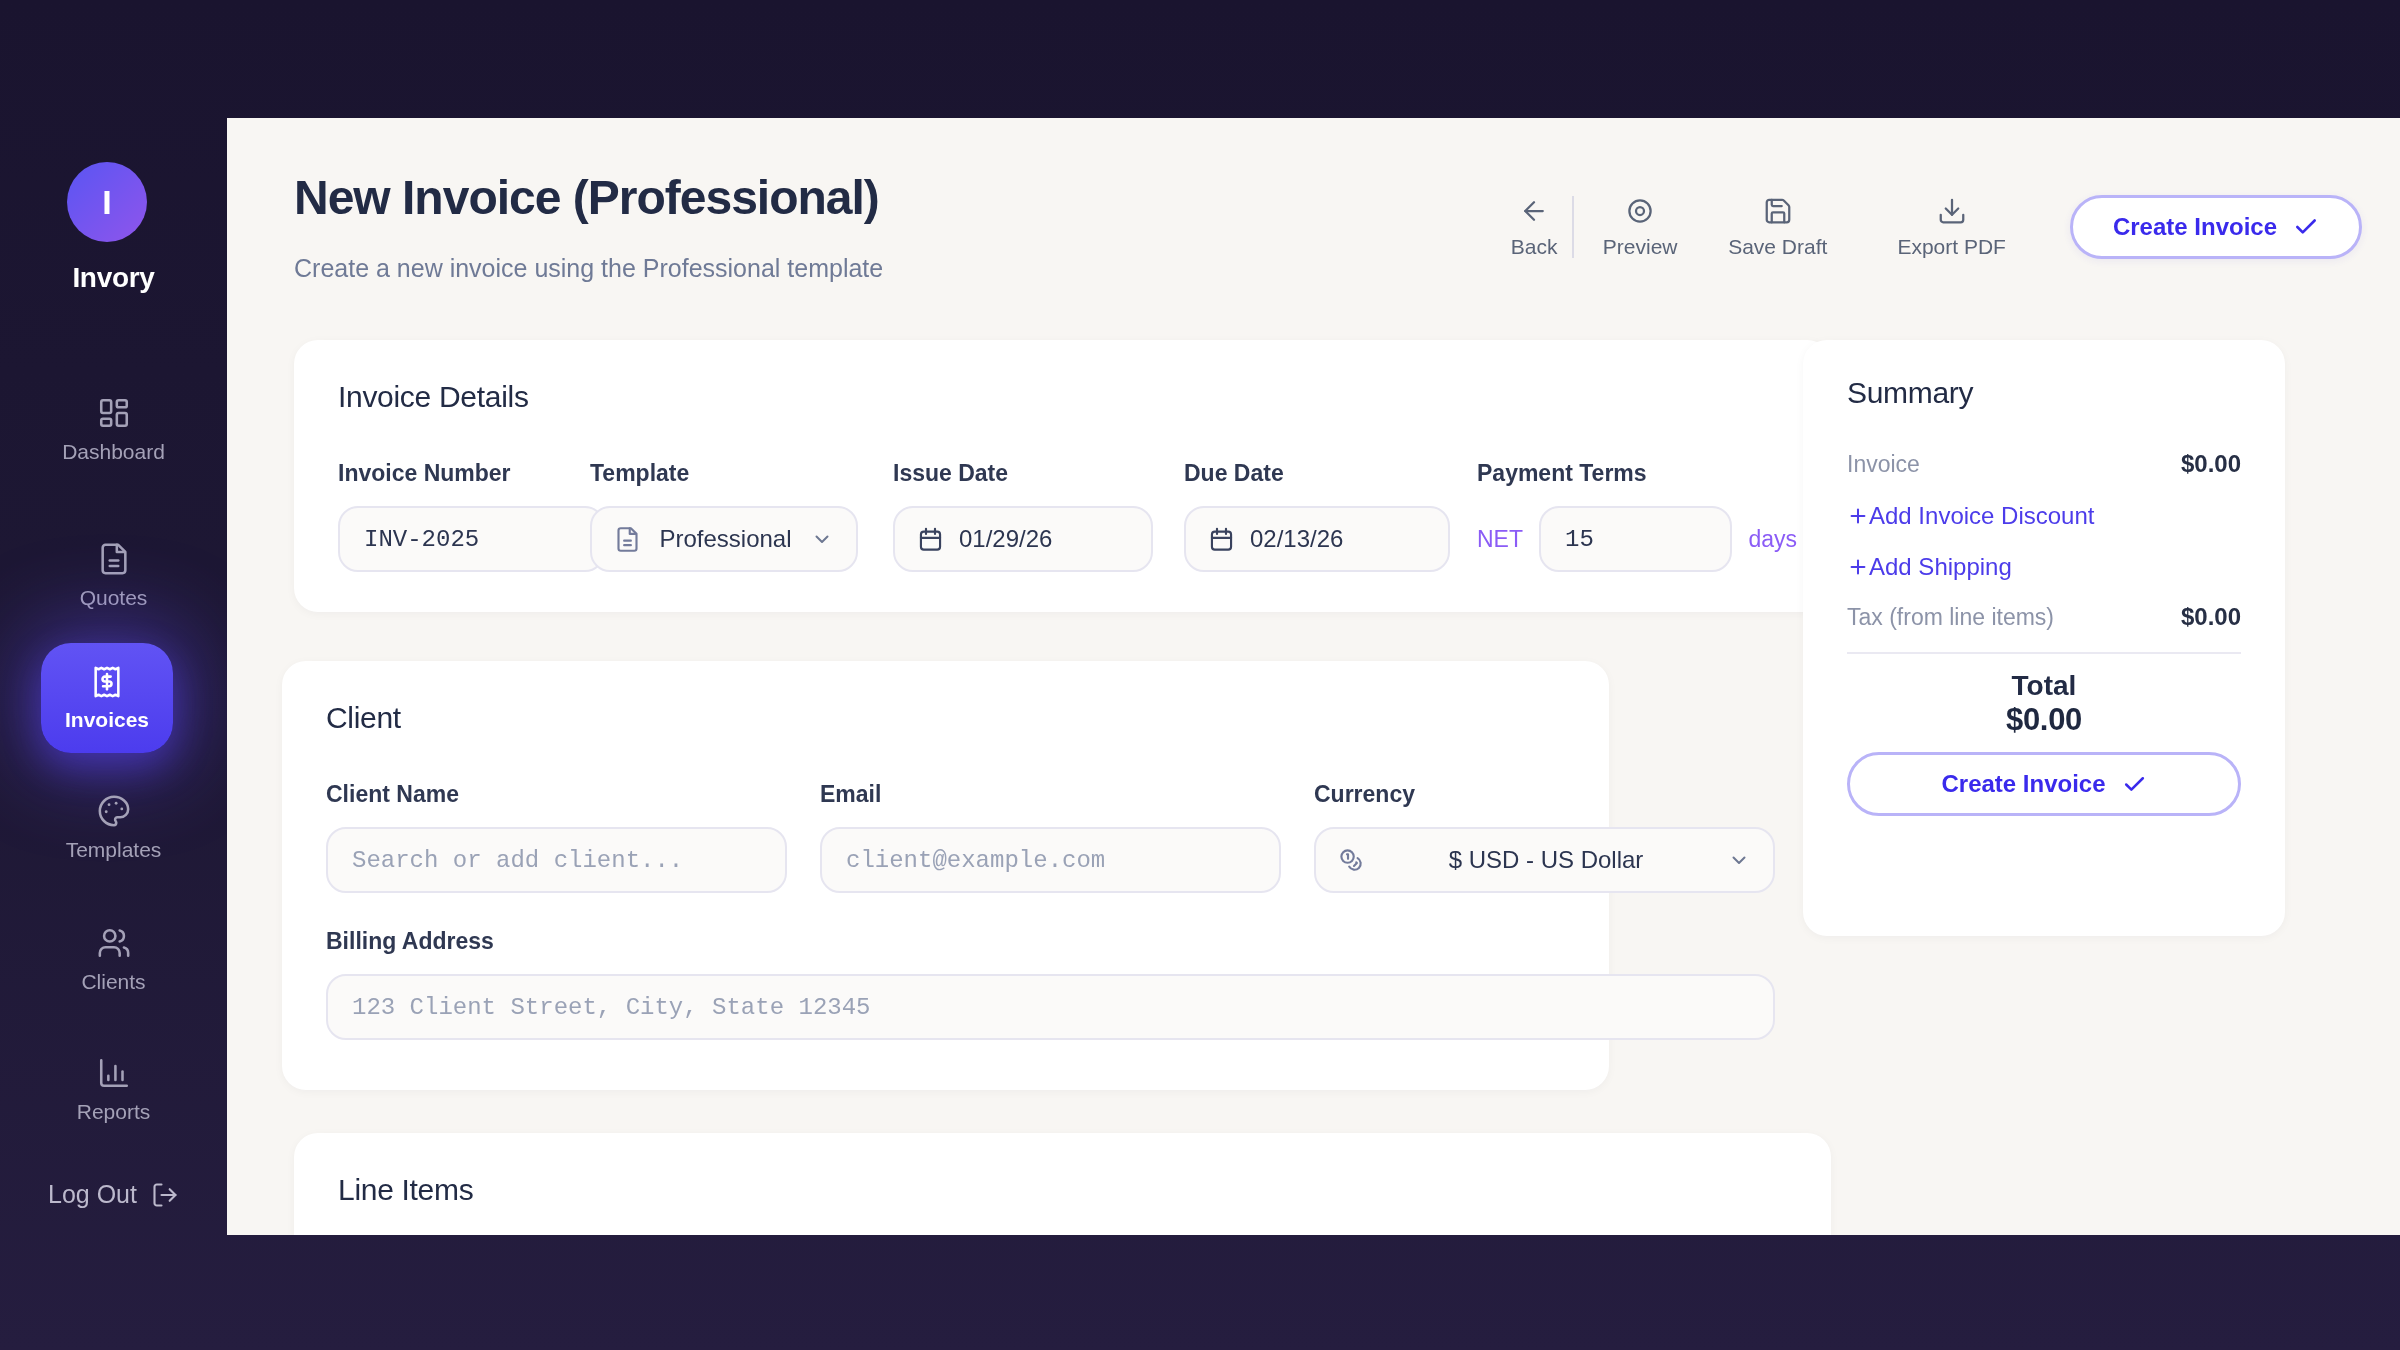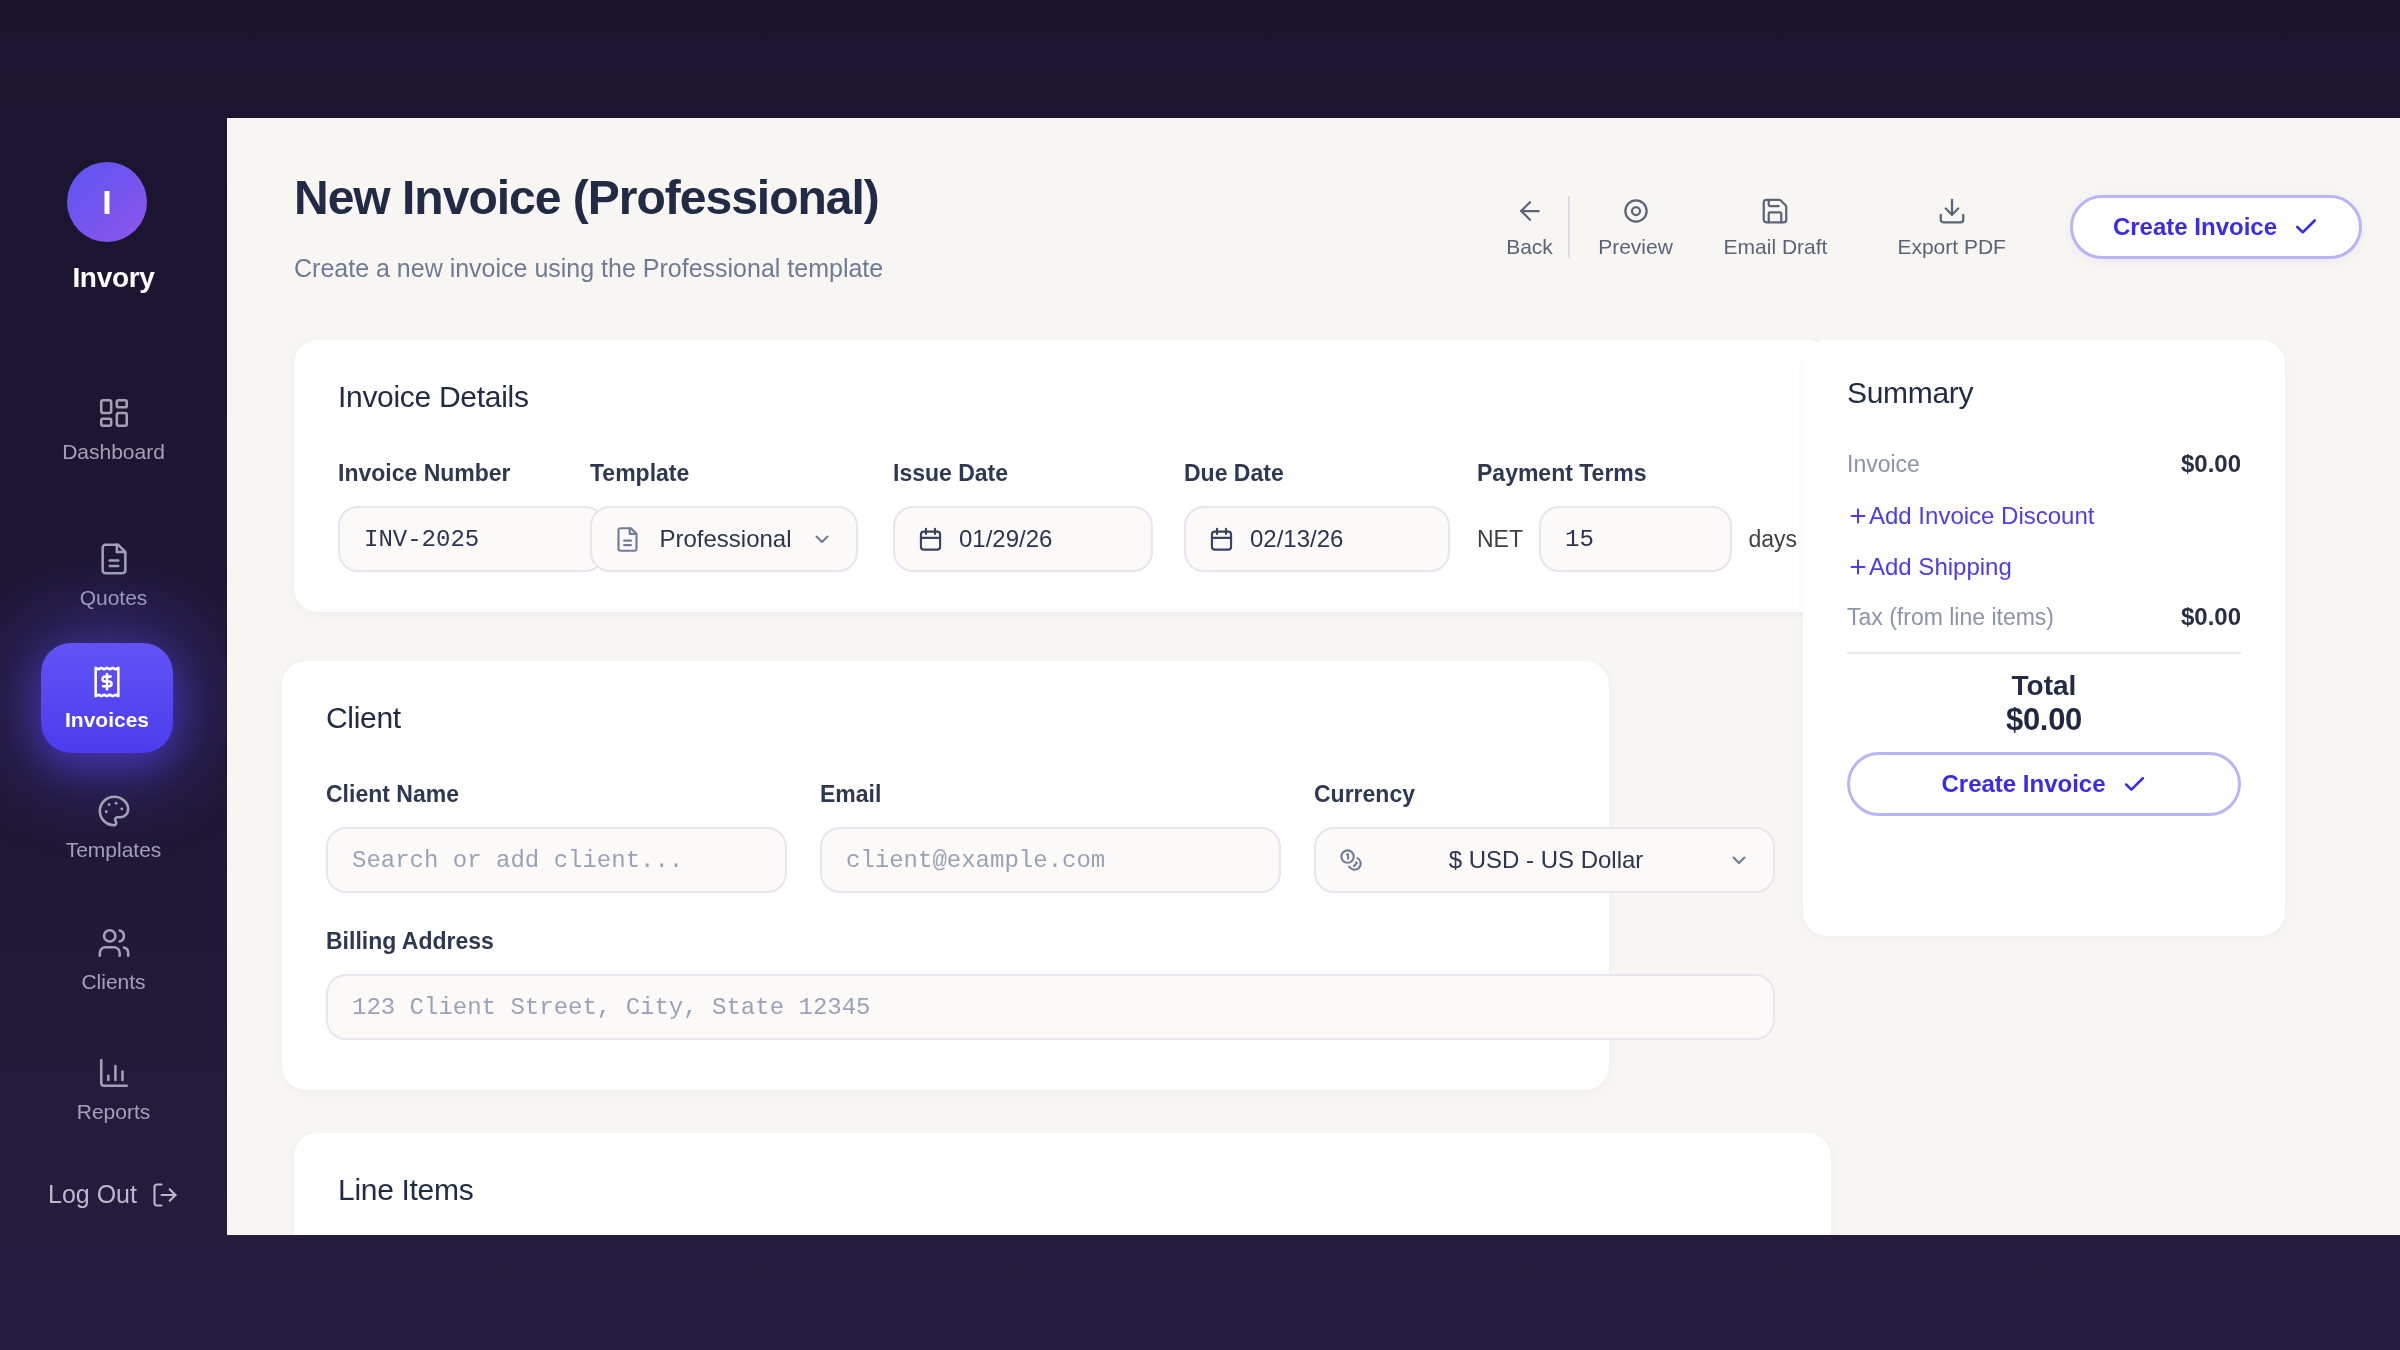--- a/index.html
+++ b/index.html
@@ -76,21 +76,21 @@
   .select svg.chev { width:24px; height:24px; color:#6d7792; flex:none; }
   .select .center-text { flex:1; text-align:center; }
 
   
   .f-invnum   { left:44px;   top:120px; width:267px; }
   .f-template { left:296px;  top:120px; width:268px; }
   .f-issue    { left:599px;  top:120px; width:260px; }
   .f-due      { left:890px;  top:120px; width:266px; }
   .f-terms    { left:1183px; top:120px; width:320px; }
   .terms-row { display:flex; align-items:center; gap:16px; }
-  .terms-word { font-size:23px; color:#404040; }
+  .terms-word { font-size:23px; color:#8b5cf6; }
   .terms-input { width:132px; }
 
   
   .f-cname    { left:44px;   top:120px; width:461px; }
   .f-email    { left:538px;  top:120px; width:461px; }
   .f-currency { left:1032px; top:120px; width:461px; }
   .f-billing  { left:44px;   top:267px; width:1449px; }
 
   
   .srow { position:absolute; left:44px; right:44px; display:flex;
@@ -216,21 +216,21 @@
             <circle cx="12" cy="12" r="3.2"></circle>
           </svg>
         <span>Preview</span>
       </div>
       <div class="h-action" style="margin-left:40px;">
         <svg viewBox="0 0 24 24" fill="none" stroke="currentColor" stroke-width="1.8" stroke-linecap="round" stroke-linejoin="round">
             <path d="M15.2 3a2 2 0 0 1 1.4.6l3.8 3.8a2 2 0 0 1 .6 1.4V19a2 2 0 0 1-2 2H5a2 2 0 0 1-2-2V5a2 2 0 0 1 2-2z"></path>
             <path d="M17 21v-7a1 1 0 0 0-1-1H8a1 1 0 0 0-1 1v7"></path>
             <path d="M7 3v4a1 1 0 0 0 1 1h7"></path>
           </svg>
-        <span>Email Draft</span>
+        <span>Save Draft</span>
       </div>
       <div class="h-action" style="margin-left:70px;">
         <svg viewBox="0 0 24 24" fill="none" stroke="currentColor" stroke-width="1.8" stroke-linecap="round" stroke-linejoin="round">
             <path d="M21 15v4a2 2 0 0 1-2 2H5a2 2 0 0 1-2-2v-4"></path>
             <path d="m7 10 5 5 5-5"></path>
             <path d="M12 15V3"></path>
           </svg>
         <span>Export PDF</span>
       </div>
       <button class="btn-primary">

